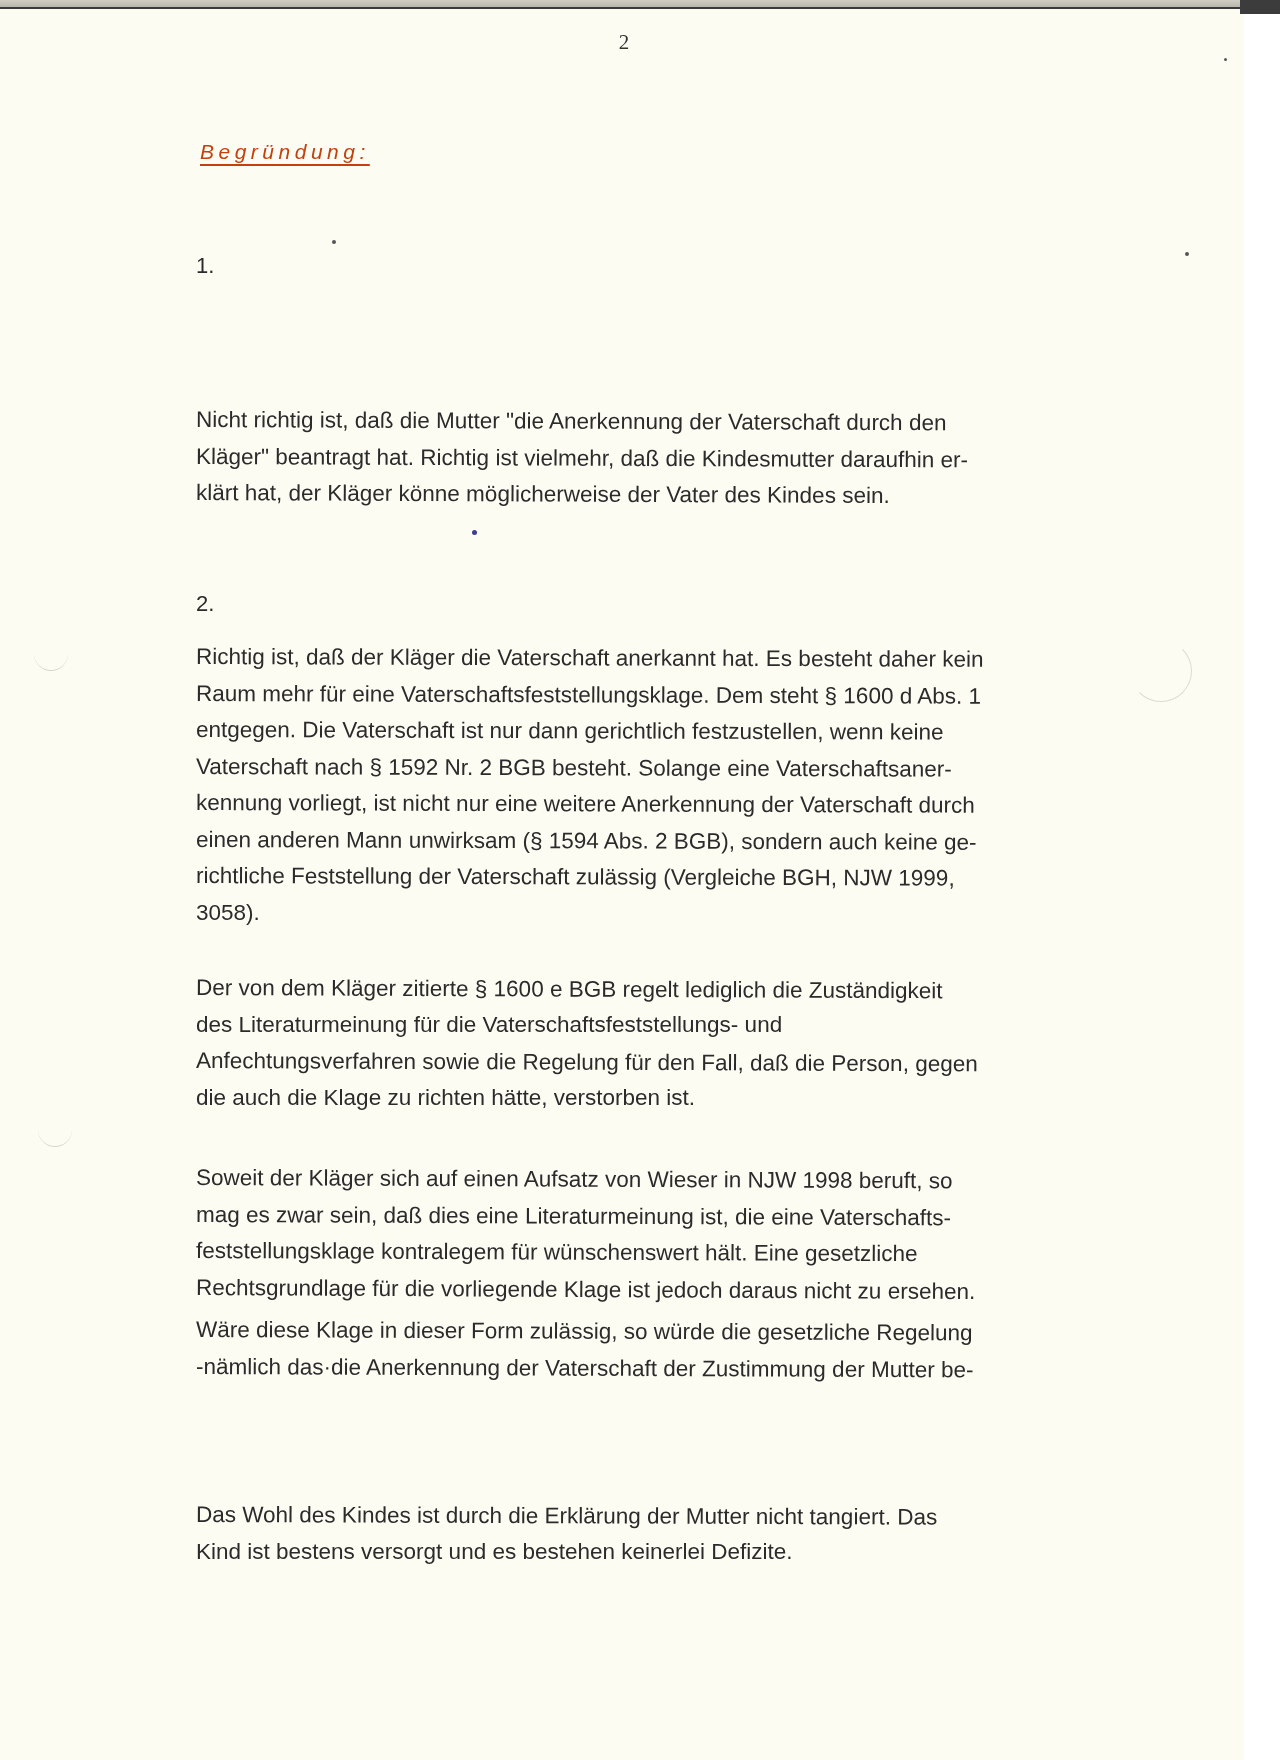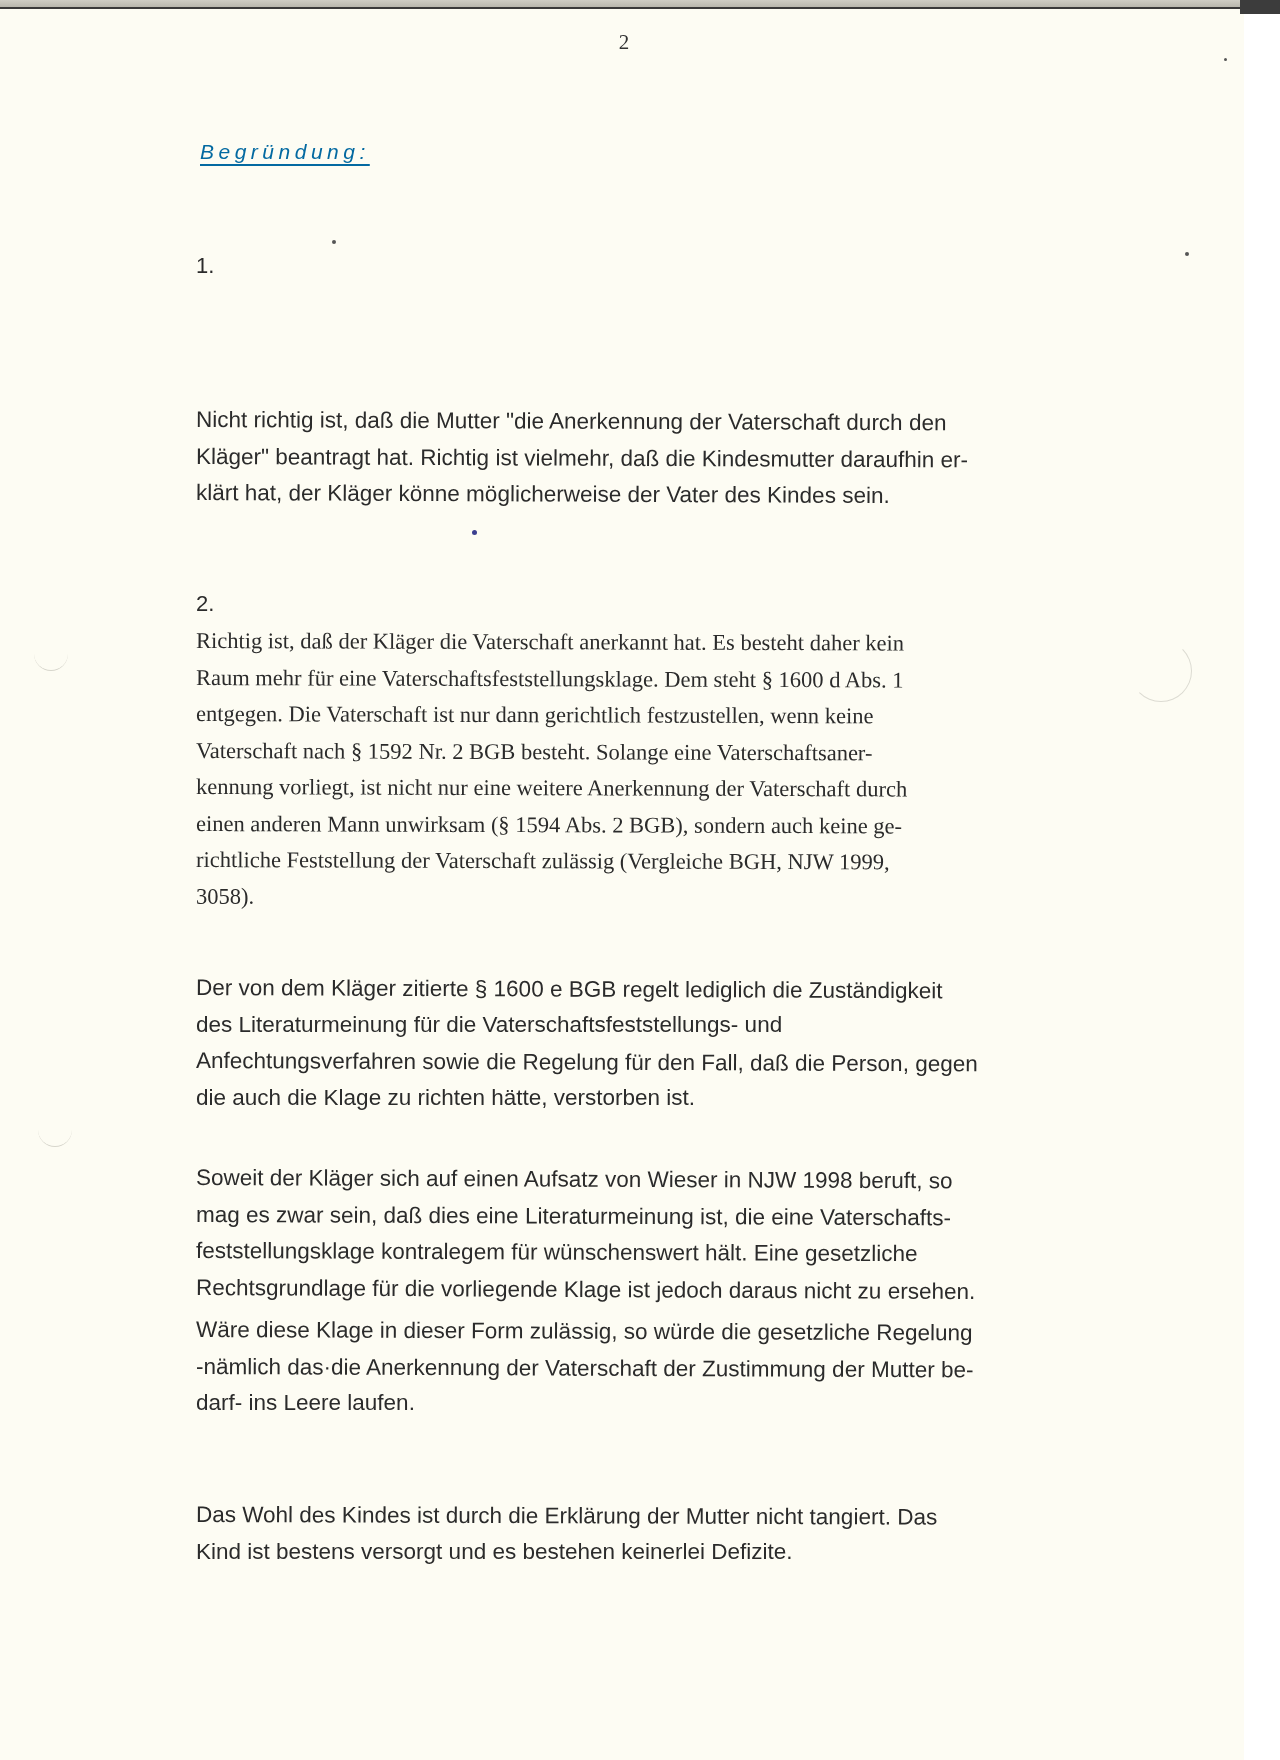--- a/index.html
+++ b/index.html
@@ -24,21 +24,21 @@
     background: #ffffff;
   }
   .page-number {
     position: absolute; top: 30px; left: 0; width: 1248px; text-align: center;
     font-family: "Liberation Serif", serif; font-size: 21px; color: #333;
   }
   .heading {
     position: absolute; left: 200px; top: 140px;
     font-size: 21px; font-style: italic; letter-spacing: 4.5px;
     text-decoration: underline; text-underline-offset: 5px; text-decoration-thickness: 2px;
-    color: #0369a1;
+    color: #c2410c;
   }
   .block { position: absolute; left: 196px; width: 900px; }
   .line {
     font-size: 22.5px; line-height: 36.5px; white-space: nowrap;
     transform-origin: left center;
   }
   .num { font-size: 22px; line-height: 36px; }
   .punch {
     position: absolute; width: 34px; height: 18px;
     border-bottom: 1.5px solid #d7d6cc; border-radius: 0 0 20px 20px;
@@ -74,21 +74,21 @@
   <div class="num">1.</div>
 </div>
 <div class="block" style="top:402px;">
   <div class="line" style="transform:rotate(0.25deg)">Nicht richtig ist, daß die Mutter "die Anerkennung der Vaterschaft durch den</div>
   <div class="line" style="transform:rotate(0.25deg)">Kläger" beantragt hat. Richtig ist vielmehr, daß die Kindesmutter daraufhin er-</div>
   <div class="line" style="transform:rotate(0.25deg)">klärt hat, der Kläger könne möglicherweise der Vater des Kindes sein.</div>
 </div>
 
 <div class="block" style="top:586px;">
   <div class="num">2.</div>
-  <div style="margin-top:1px;font-family:Liberation Serif, serif;">
+  <div style="margin-top:17px;">
     <div class="line" style="transform:rotate(0.2deg)">Richtig ist, daß der Kläger die Vaterschaft anerkannt hat. Es besteht daher kein</div>
     <div class="line" style="transform:rotate(0.2deg)">Raum mehr für eine Vaterschaftsfeststellungsklage. Dem steht § 1600 d Abs. 1</div>
     <div class="line" style="transform:rotate(0.2deg)">entgegen. Die Vaterschaft ist nur dann gerichtlich festzustellen, wenn keine</div>
     <div class="line" style="transform:rotate(0.2deg)">Vaterschaft nach § 1592 Nr. 2 BGB besteht. Solange eine Vaterschaftsaner-</div>
     <div class="line" style="transform:rotate(0.2deg)">kennung vorliegt, ist nicht nur eine weitere Anerkennung der Vaterschaft durch</div>
     <div class="line" style="transform:rotate(0.2deg)">einen anderen Mann unwirksam (§ 1594 Abs. 2 BGB), sondern auch keine ge-</div>
     <div class="line" style="transform:rotate(0.2deg)">richtliche Feststellung der Vaterschaft zulässig (Vergleiche BGH, NJW 1999,</div>
     <div class="line">3058).</div>
   </div>
 </div>
@@ -103,19 +103,18 @@
 <div class="block" style="top:1160px;">
   <div class="line" style="transform:rotate(0.25deg)">Soweit der Kläger sich auf einen Aufsatz von Wieser in NJW 1998 beruft, so</div>
   <div class="line" style="transform:rotate(0.25deg)">mag es zwar sein, daß dies eine Literaturmeinung ist, die eine Vaterschafts-</div>
   <div class="line" style="transform:rotate(0.25deg)">feststellungsklage kontralegem für wünschenswert hält. Eine gesetzliche</div>
   <div class="line" style="transform:rotate(0.3deg)">Rechtsgrundlage für die vorliegende Klage ist jedoch daraus nicht zu ersehen.</div>
 </div>
 
 <div class="block" style="top:1312px;">
   <div class="line" style="transform:rotate(0.25deg)">Wäre diese Klage in dieser Form zulässig, so würde die gesetzliche Regelung</div>
   <div class="line" style="transform:rotate(0.25deg)">-nämlich das·die Anerkennung der Vaterschaft der Zustimmung der Mutter be-</div>
-  <div class="line">darf- ins Leere laufen.</div>
 </div>
 
 <div class="block" style="top:1497px;">
   <div class="line" style="transform:rotate(0.2deg)">Das Wohl des Kindes ist durch die Erklärung der Mutter nicht tangiert. Das</div>
   <div class="line">Kind ist bestens versorgt und es bestehen keinerlei Defizite.</div>
 </div>
 
 </body></html>

